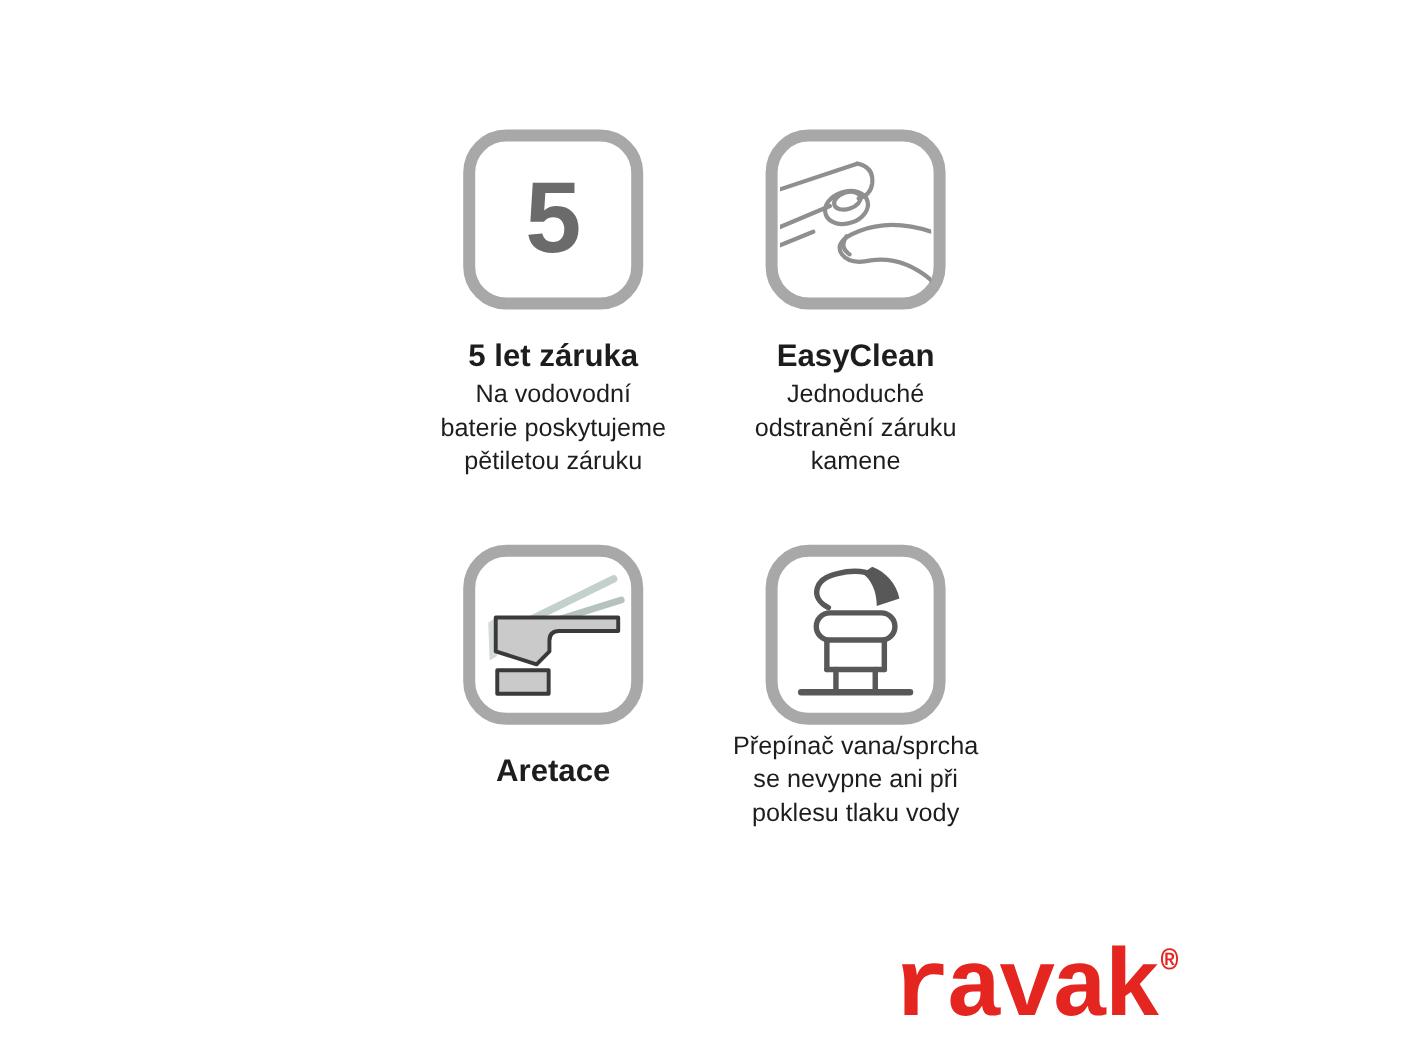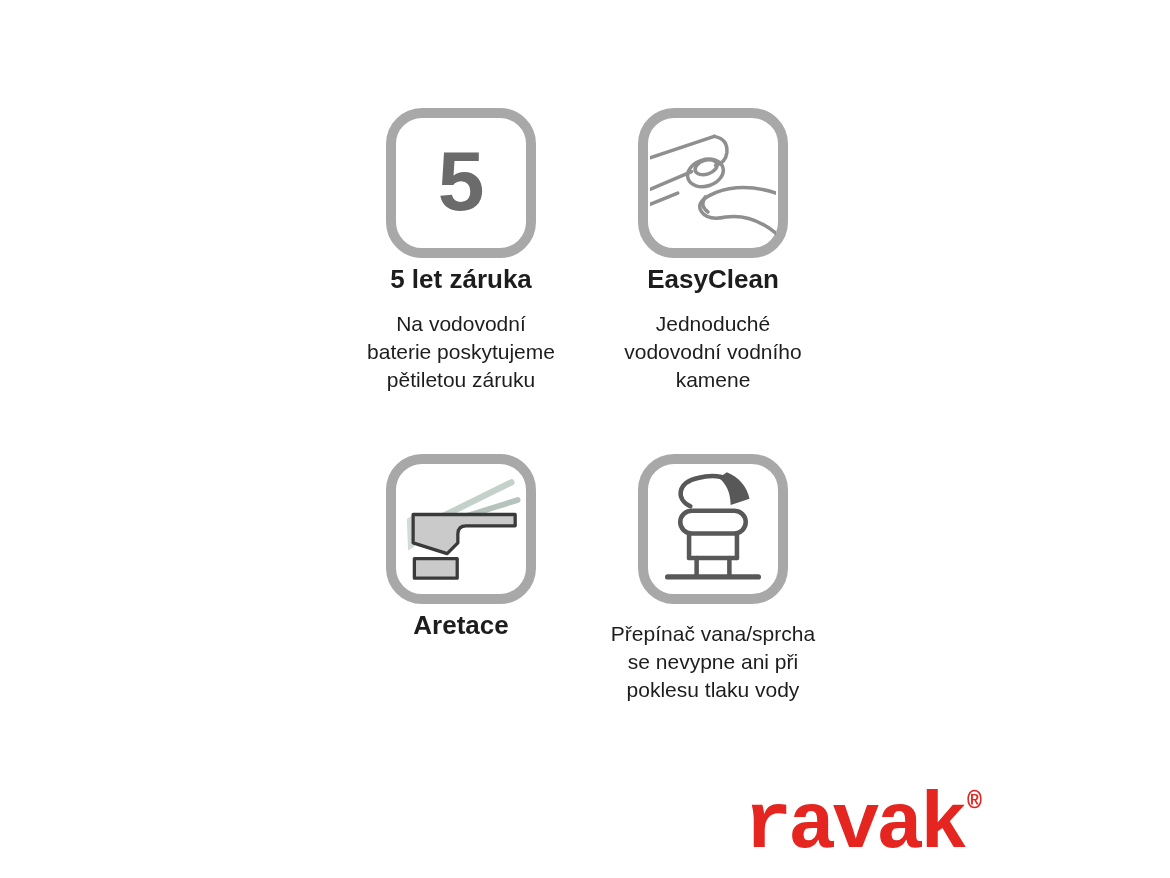--- a/index.html
+++ b/index.html
@@ -18,25 +18,25 @@
     width:150px;height:150px;box-sizing:border-box;flex:0 0 auto;
     border:10px solid var(--icon-border,#a8a8a8);border-radius:36px;
     background:#fff;display:flex;align-items:center;justify-content:center;
   }
   .digit{
     font-size:84px;font-weight:700;line-height:1;color:var(--digit,#6b6b6b);
     margin-top:-4px;
   }
   .icon-box svg{width:126px;height:126px;display:block;}
   .feature-title{
-    margin-top:6px;font-size:26px;font-weight:700;line-height:30px;
+    margin-top:23px;font-size:26px;font-weight:700;line-height:30px;
     color:var(--text,#1d1d1d);white-space:pre-line;
   }
   .feature-desc{
-    margin-top:16px;font-size:21px;font-weight:400;line-height:28px;
+    margin-top:4px;font-size:21px;font-weight:400;line-height:28px;
     color:var(--text,#1d1d1d);white-space:pre-line;
   }
   
   .ec{stroke:var(--sketch-stroke,#8f8f8f);stroke-width:2.8;fill:none;
       stroke-linecap:round;stroke-linejoin:round;}
   
   .sm-ghost{fill:var(--ghost,#d3dbd7);stroke:none;}
   .sm-motion1{stroke:var(--motion1,#c4d0ca);stroke-width:5;stroke-linecap:round;}
   .sm-motion2{stroke:var(--motion2,#b6c3bd);stroke-width:4.5;stroke-linecap:round;}
   .sm-body{fill:var(--lever-fill,#cacaca);stroke:var(--dark-stroke,#3a3a3a);
@@ -83,21 +83,21 @@
           <path class="ec" d="M0,55 L33,41"></path>
           <path class="ec" d="M0,67 L22,58"></path>
           <ellipse class="ec" cx="44" cy="42" rx="14.5" ry="10.5" transform="rotate(-18 44 42)"></ellipse>
           <ellipse class="ec" cx="44.5" cy="37.5" rx="9" ry="5.5" transform="rotate(-18 44.5 37.5)"></ellipse>
           <path class="ec" d="M100,58 C76,50 58,54 47,60 Q36,66 41,73 Q46,80 60,77 C74,75 88,80 100,90"></path>
           <path class="ec" d="M44,61 Q39,68 46,73"></path>
         </svg>
       </div>
       <div class="feature-title">EasyClean</div>
       <div class="feature-desc">Jednoduché
-vodovodní vodního
+odstranění záruku
 kamene</div>
     </div>
 
     <div class="feature">
       <div class="icon-box">
         <svg viewBox="0 0 100 100" aria-hidden="true">
           <polygon class="sm-ghost" points="7,42 13,38 13,64 8,67"></polygon>
           <line class="sm-motion1" x1="29" y1="43" x2="90" y2="13"></line>
           <line class="sm-motion2" x1="31" y1="47" x2="95" y2="27"></line>
           <path class="sm-body" d="M12,38.5 L93,38.5 L93,47.5 L54,47.5 Q47.5,47.5 47.5,54 L47.5,61 L39,69.5 L12,61 Z"></path>

